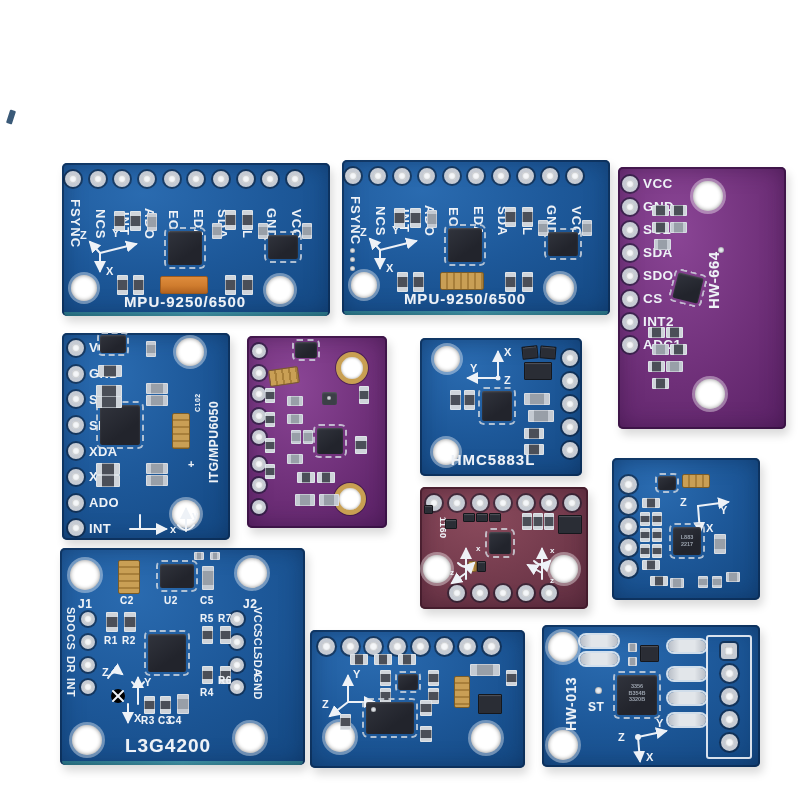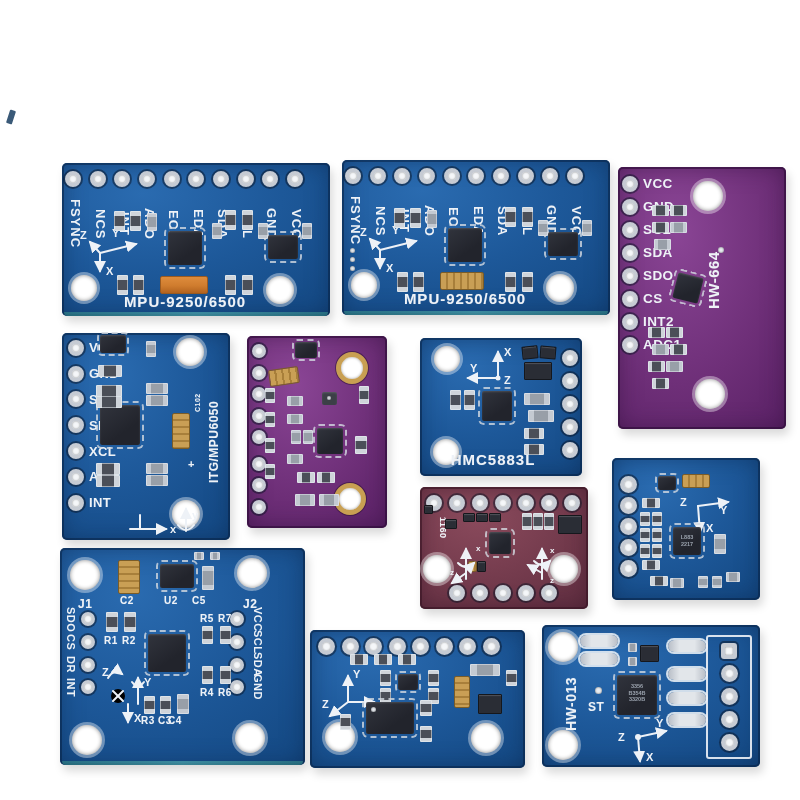--- a/index.html
+++ b/index.html
@@ -256,20 +256,24 @@
         <div class="prow">
         <i class="pin"></i>
         <span class="plabel">SCL</span>
       </div>
         <div class="prow">
         <i class="pin"></i>
         <span class="plabel">SDA</span>
       </div>
         <div class="prow">
         <i class="pin"></i>
+        <span class="plabel">XDA</span>
+      </div>
+        <div class="prow">
+        <i class="pin"></i>
         <span class="plabel">XCL</span>
       </div>
         <div class="prow">
         <i class="pin"></i>
         <span class="plabel">ADO</span>
       </div>
         <div class="prow">
         <i class="pin"></i>
         <span class="plabel">INT</span>
       </div>
@@ -497,54 +501,55 @@
         <div class="prow">
         <i class="pin sm"></i>
         <span class="vl">GND</span>
       </div>
       </div>
     <i class="p tancv" style="left:58px;top:12px;width:20px;height:32px;"></i>
     <div class="silk" style="left:60px;top:48px;font-size:10px;">C2</div>
     <div class="ic" style="left:100px;top:16px;width:34px;height:24px;"></div>
     <div class="silk" style="left:104px;top:48px;font-size:10px;">U2</div>
     <i class="p cv" style="left:142px;top:18px;width:10px;height:22px;"></i>
-    <div class="silk" style="left:132px;top:48px;font-size:10px;">C5</div>
+    <div class="silk" style="left:140px;top:48px;font-size:10px;">C5</div>
     <i class="p c" style="left:134px;top:4px;width:8px;height:6px;"></i>
     <i class="p c" style="left:150px;top:4px;width:8px;height:6px;"></i>
     <i class="p rv" style="left:46px;top:64px;width:10px;height:18px;"></i>
     <i class="p rv" style="left:64px;top:64px;width:10px;height:18px;"></i>
     <div class="silk" style="left:44px;top:88px;font-size:10px;">R1</div>
     <div class="silk" style="left:62px;top:88px;font-size:10px;">R2</div>
     <div class="ic" style="left:88px;top:86px;width:38px;height:38px;"></div>
     <div class="silk" style="left:140px;top:66px;font-size:10px;">R5</div>
     <div class="silk" style="left:158px;top:66px;font-size:10px;">R7</div>
     <i class="p rv" style="left:142px;top:78px;width:9px;height:16px;"></i>
     <i class="p rv" style="left:160px;top:78px;width:9px;height:16px;"></i>
     <i class="p rv" style="left:142px;top:118px;width:9px;height:16px;"></i>
     <i class="p rv" style="left:160px;top:118px;width:9px;height:16px;"></i>
     <div class="silk" style="left:140px;top:140px;font-size:10px;">R4</div>
-    <div class="silk" style="left:158px;top:140px;font-size:10px;">R6</div>
+    <div class="silk" style="left:158px;top:128px;font-size:10px;">R6</div>
     <i class="p rv" style="left:84px;top:148px;width:9px;height:16px;"></i>
     <i class="p rv" style="left:100px;top:148px;width:9px;height:16px;"></i>
     <i class="p cv" style="left:117px;top:146px;width:10px;height:18px;"></i>
     <div class="silk" style="left:81px;top:168px;font-size:10px;">R3</div>
     <div class="silk" style="left:98px;top:168px;font-size:10px;">C3</div>
     <div class="silk" style="left:108px;top:168px;font-size:10px;">C4</div>
     <svg class="axis" style="left:40px;top:112px;" width="66" height="70">
       <path d="M8,18 q6,-10 14,-4" marker-end="url(#ah)"></path>
       <text x="2" y="16">Z</text>
       <circle cx="18" cy="36" r="7"></circle>
       <line x1="13" y1="31" x2="23" y2="41"></line>
       <line x1="23" y1="31" x2="13" y2="41"></line>
       <line x1="38" y1="44" x2="38" y2="18" marker-end="url(#ah)"></line>
       <path d="M32,22 q6,8 12,0"></path>
       <text x="44" y="26">Y</text>
       <line x1="28" y1="44" x2="28" y2="62" marker-end="url(#ah)"></line>
       <text x="34" y="62">X</text>
     </svg>
+    <div class="silk ctr" style="left:38px;top:188px;width:140px;font-size:19px;letter-spacing:1px;">L3G4200</div>
     <i class="edge"></i>
   </div>
 
   <div class="pcb pcb-blue" style="left:310px;top:630px;width:215px;height:138px;">
     <div class="pinflex" style="left:8px;top:8px;width:182px;">
       <i class="pin lg"></i>
       <i class="pin lg"></i>
       <i class="pin lg"></i>
       <i class="pin lg"></i>
       <i class="pin lg"></i>

